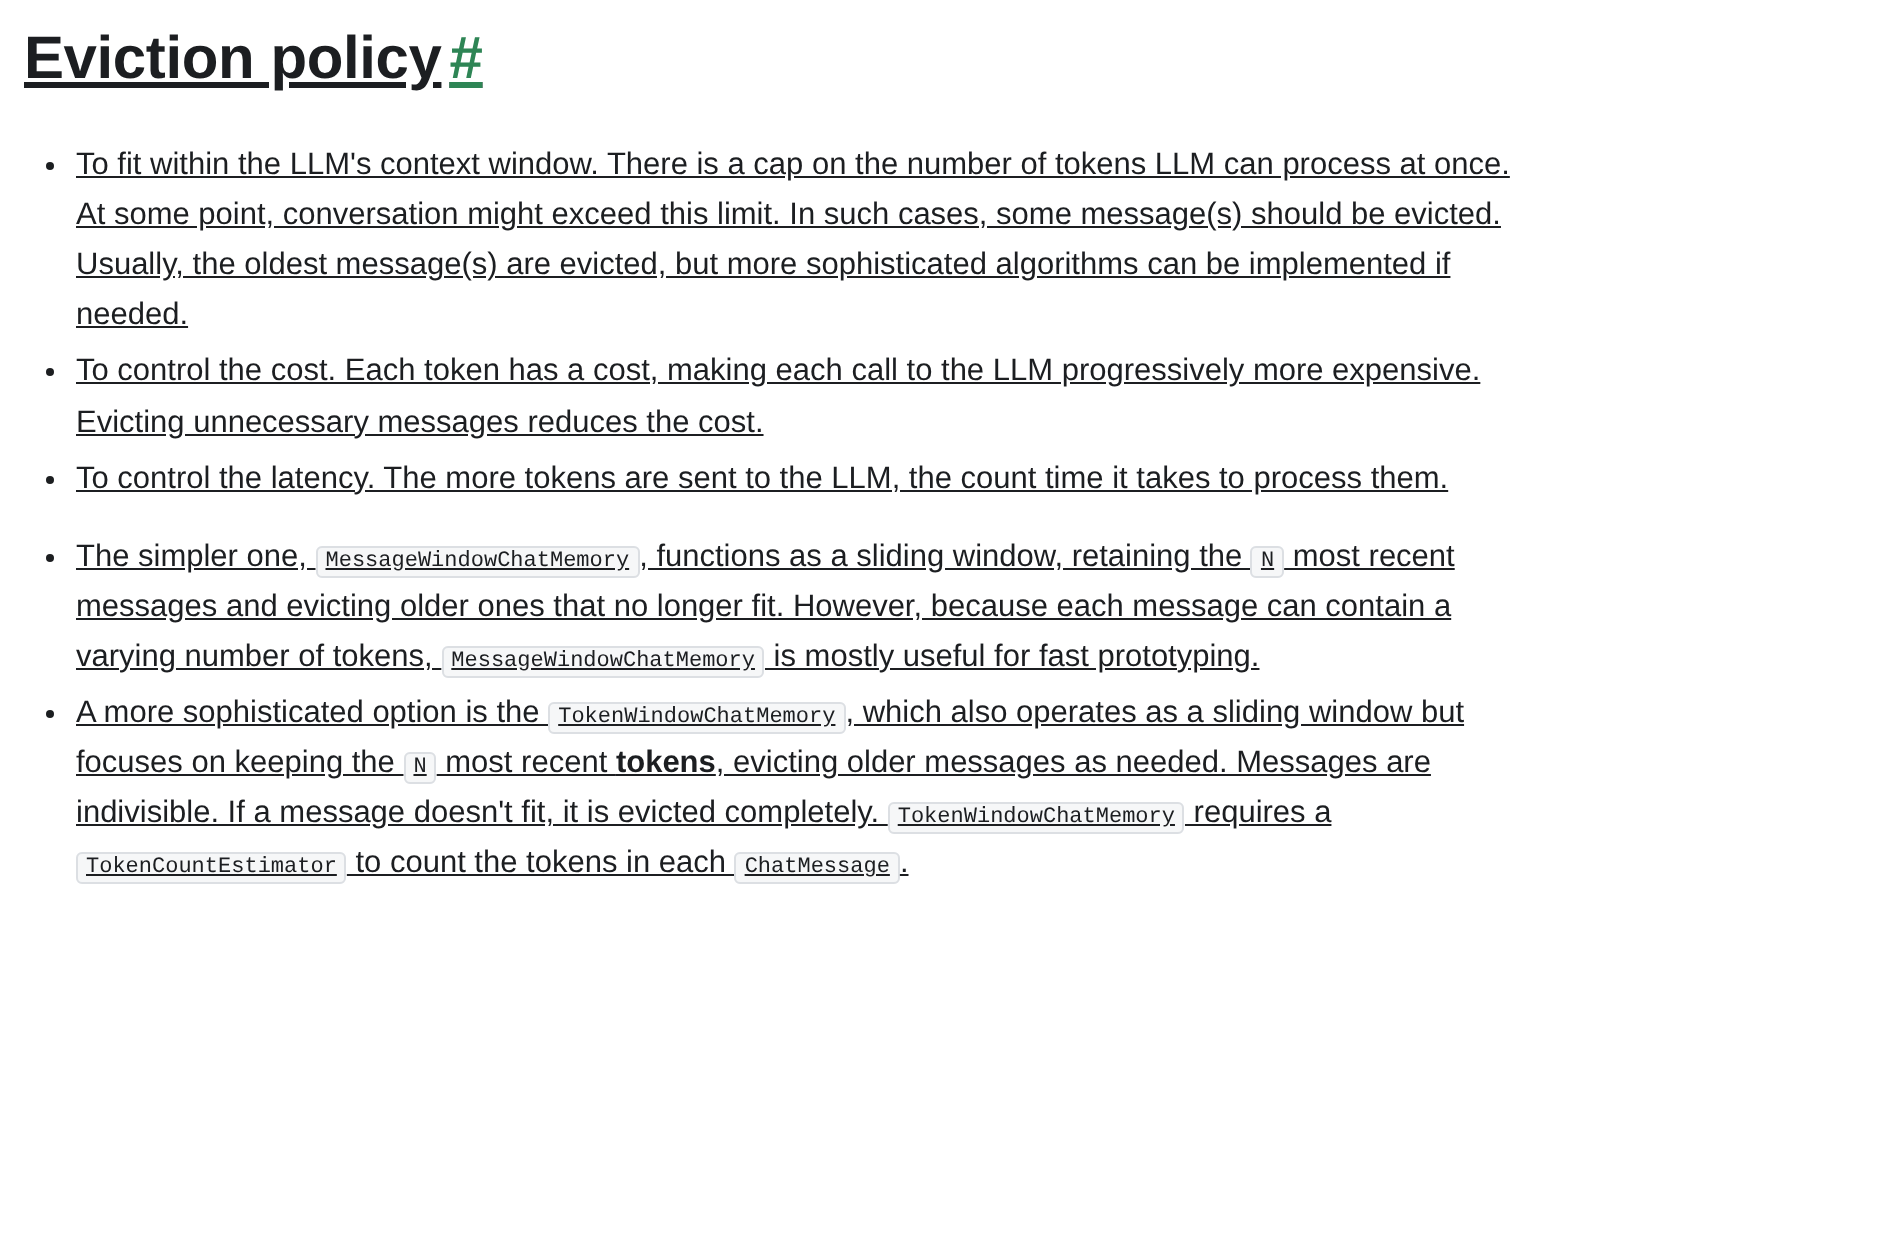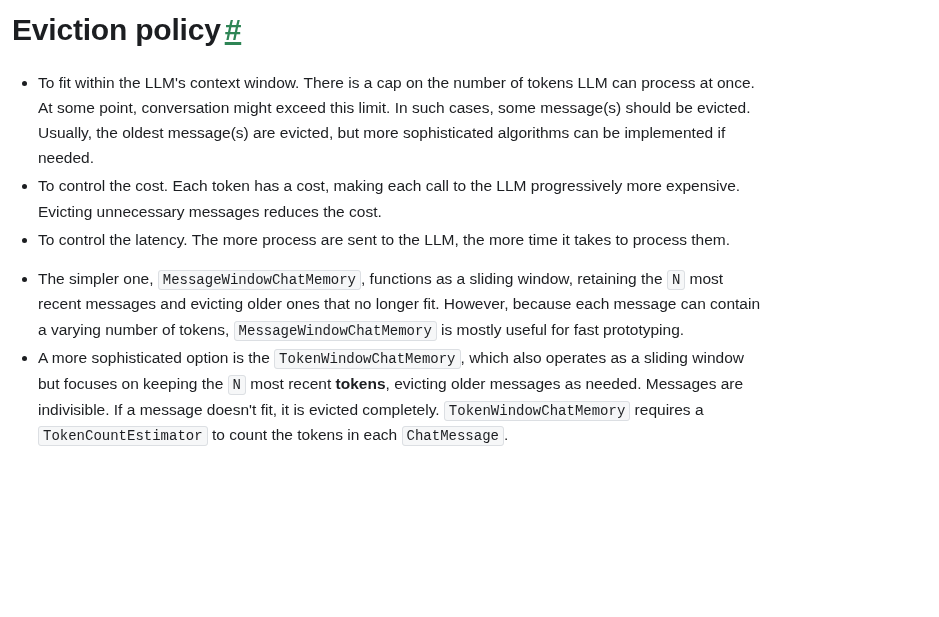--- a/index.html
+++ b/index.html
@@ -10,20 +10,21 @@
   body {
     width: 939px;
     min-height: 617px;
     font-family: "Liberation Sans", sans-serif;
     color: #1c1e21;
   }
   .page {
     padding: 8px 12px 0 12px;
     box-sizing: border-box;
     width: 776px;
+    text-decoration: underline;
   }
   h1.doc-title {
     font-size: 30px;
     line-height: 1.2;
     font-weight: bold;
     margin: 4px 0 22px 0;
     letter-spacing: -0.2px;
     color: #1c1e21;
   }
   h1.doc-title .anchor {
@@ -46,21 +47,21 @@
     font-size: 15.5px;
     line-height: 1.62;
     margin-bottom: 3px;
     color: #1c1e21;
   }
   ul.bullets li::marker {
     color: #1c1e21;
   }
   code.inline {
     font-family: "Liberation Mono", monospace;
-    font-size: 14px;
+    font-size: 11px;
     background: #f6f7f8;
     border: 1px solid #dcdfe3;
     border-radius: 3px;
     padding: 1px 4px;
     color: #1c1e21;
     white-space: nowrap;
     vertical-align: baseline;
   }
   strong.bold {
     font-weight: bold;
@@ -72,21 +73,21 @@
 <div class="page">
 
   <h1 class="doc-title">
     <span>Eviction policy</span><a class="anchor" href="#">#</a>
   </h1>
 
 
   <ul class="bullets" id="reasons-list">
       <li><span>To fit within the LLM's context window. There is a cap on the number of tokens LLM can process at once. At some point, conversation might exceed this limit. In such cases, some message(s) should be evicted. Usually, the oldest message(s) are evicted, but more sophisticated algorithms can be implemented if needed.</span></li>
       <li><span>To control the cost. Each token has a cost, making each call to the LLM progressively more expensive. Evicting unnecessary messages reduces the cost.</span></li>
-      <li><span>To control the latency. The more process are sent to the LLM, the more time it takes to process them.</span></li>
+      <li><span>To control the latency. The more tokens are sent to the LLM, the count time it takes to process them.</span></li>
     </ul>
 
 
   <ul class="bullets" id="implementations-list">
       <li><span>The simpler one, </span><code class="inline">MessageWindowChatMemory</code><span>, functions as a sliding window, retaining the </span><code class="inline">N</code><span> most recent messages and evicting older ones that no longer fit. However, because each message can contain a varying number of tokens, </span><code class="inline">MessageWindowChatMemory</code><span> is mostly useful for fast prototyping.</span></li>
       <li><span>A more sophisticated option is the </span><code class="inline">TokenWindowChatMemory</code><span>, which also operates as a sliding window but focuses on keeping the </span><code class="inline">N</code><span> most recent </span><strong class="bold">tokens</strong><span>, evicting older messages as needed. Messages are indivisible. If a message doesn't fit, it is evicted completely. </span><code class="inline">TokenWindowChatMemory</code><span> requires a </span><code class="inline">TokenCountEstimator</code><span> to count the tokens in each </span><code class="inline">ChatMessage</code><span>.</span></li>
     </ul>
 
 </div>
 

